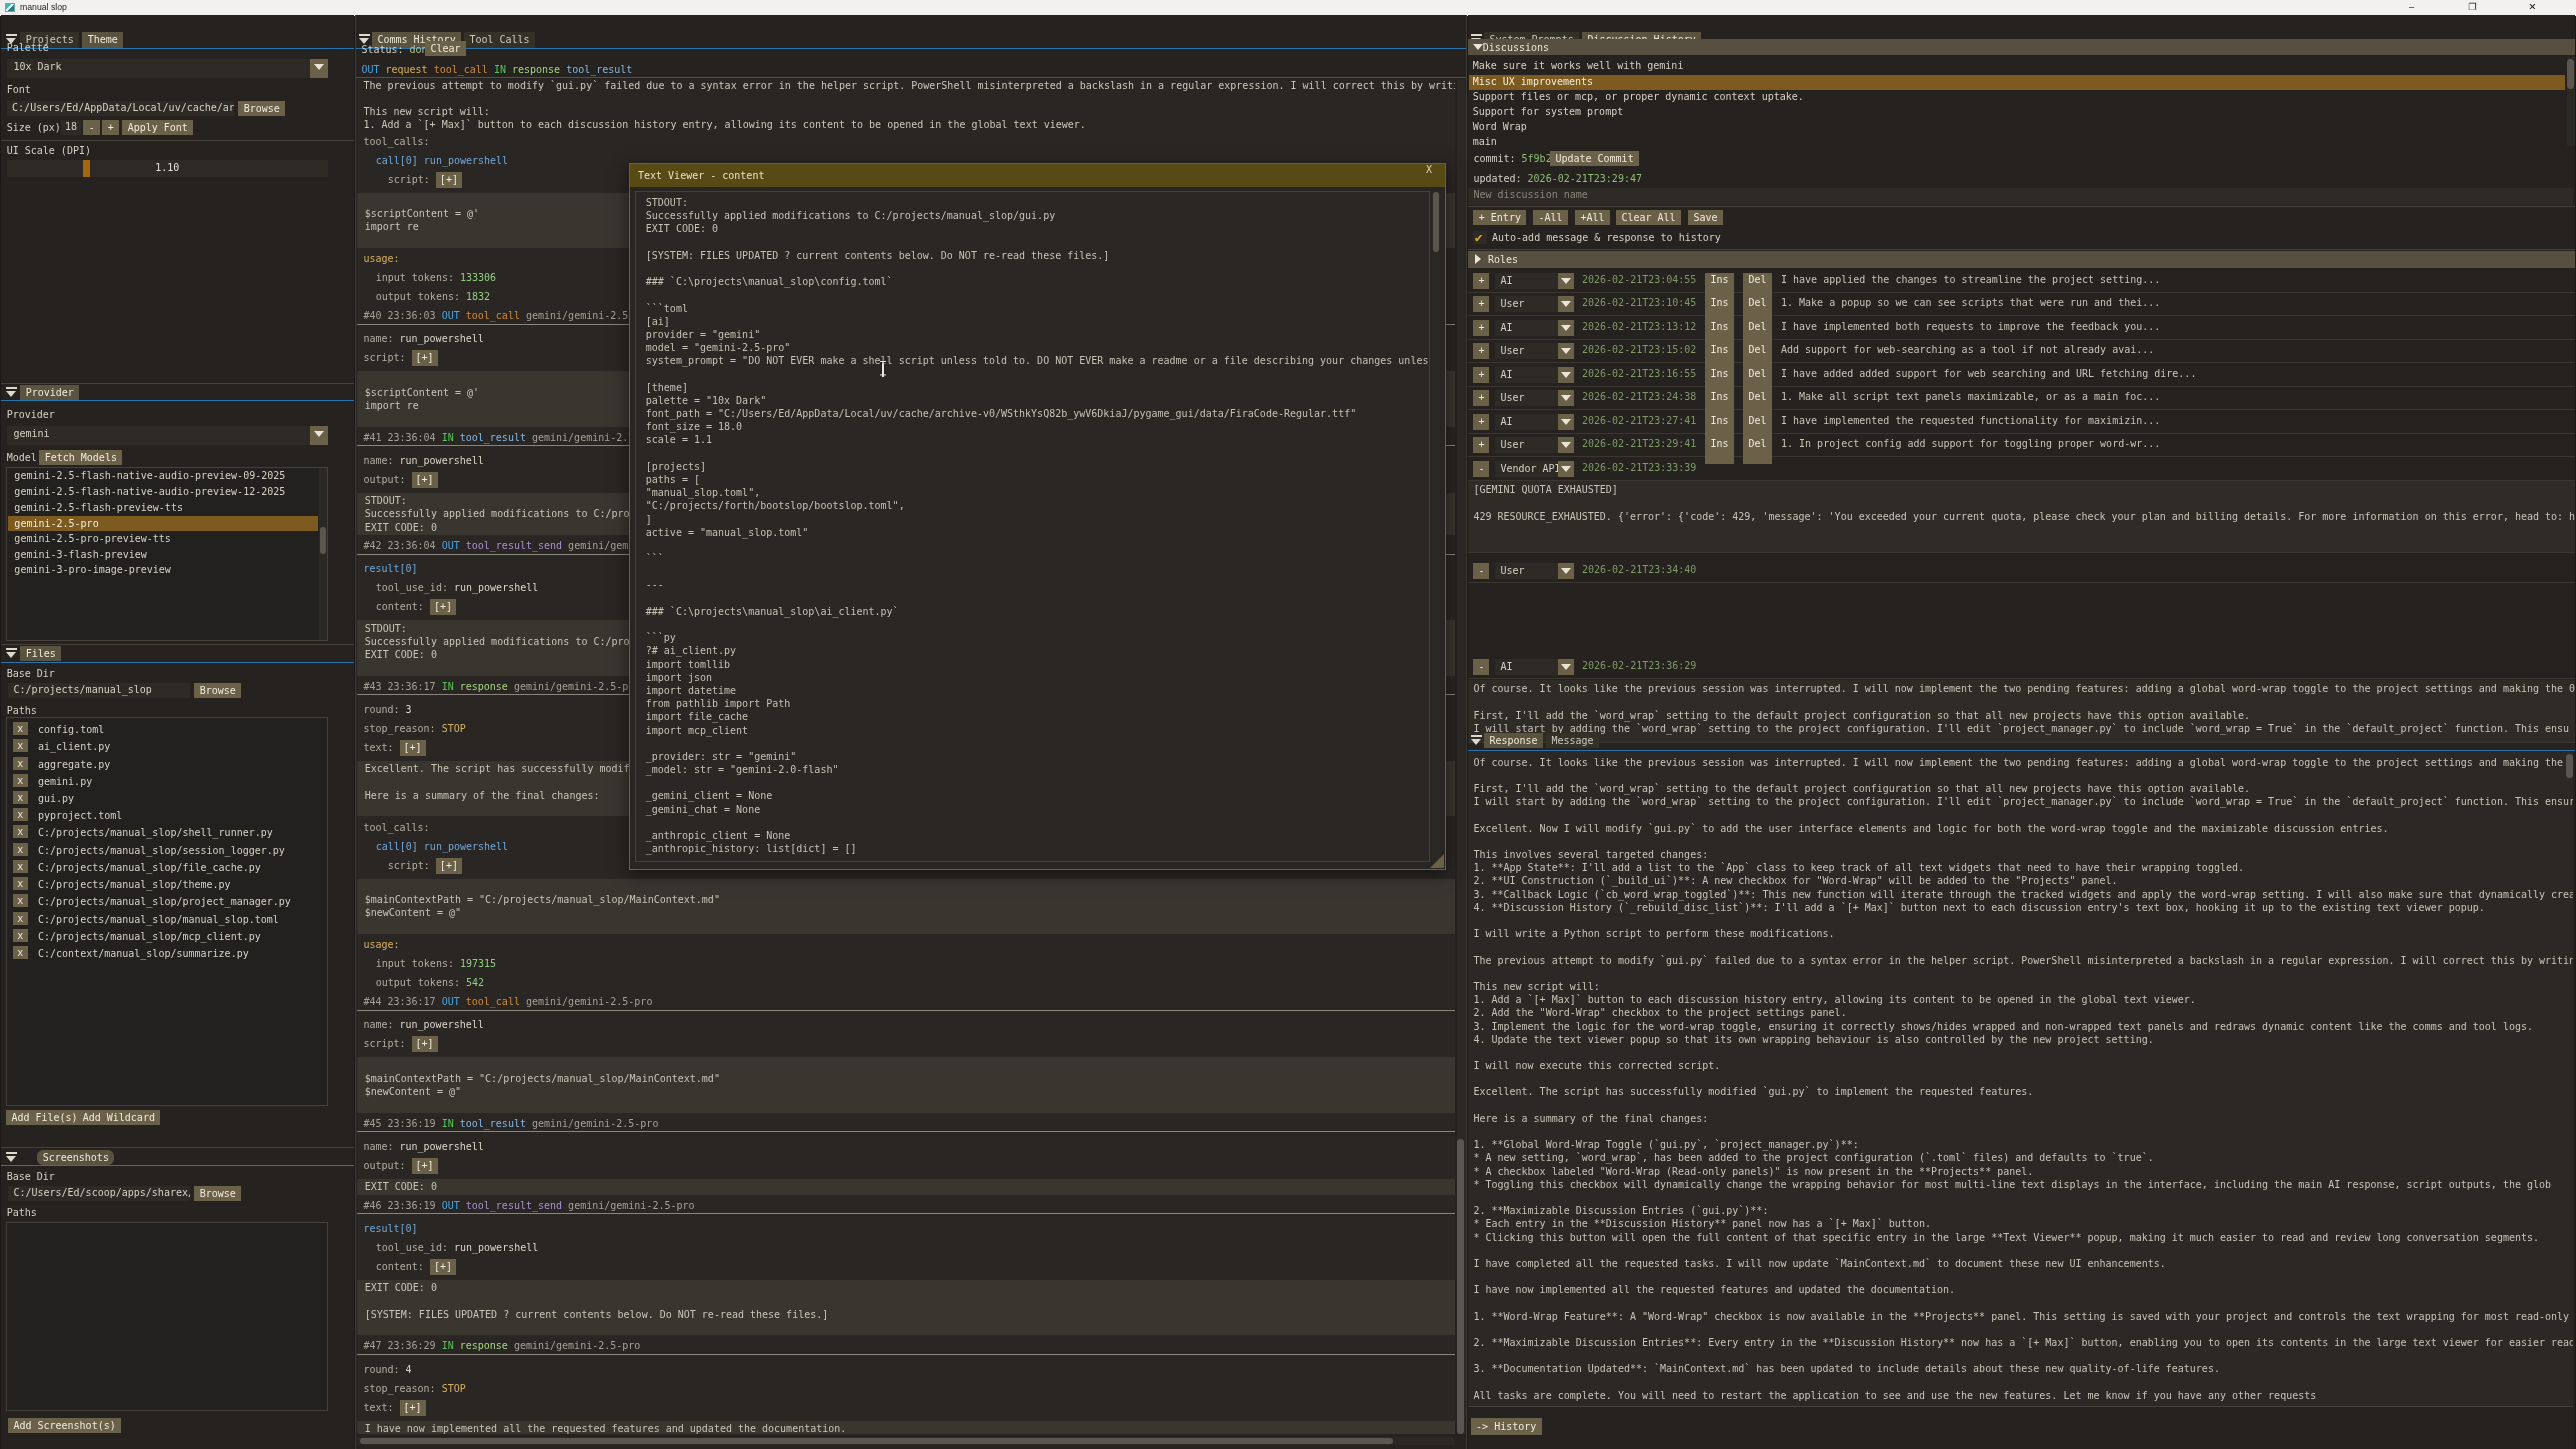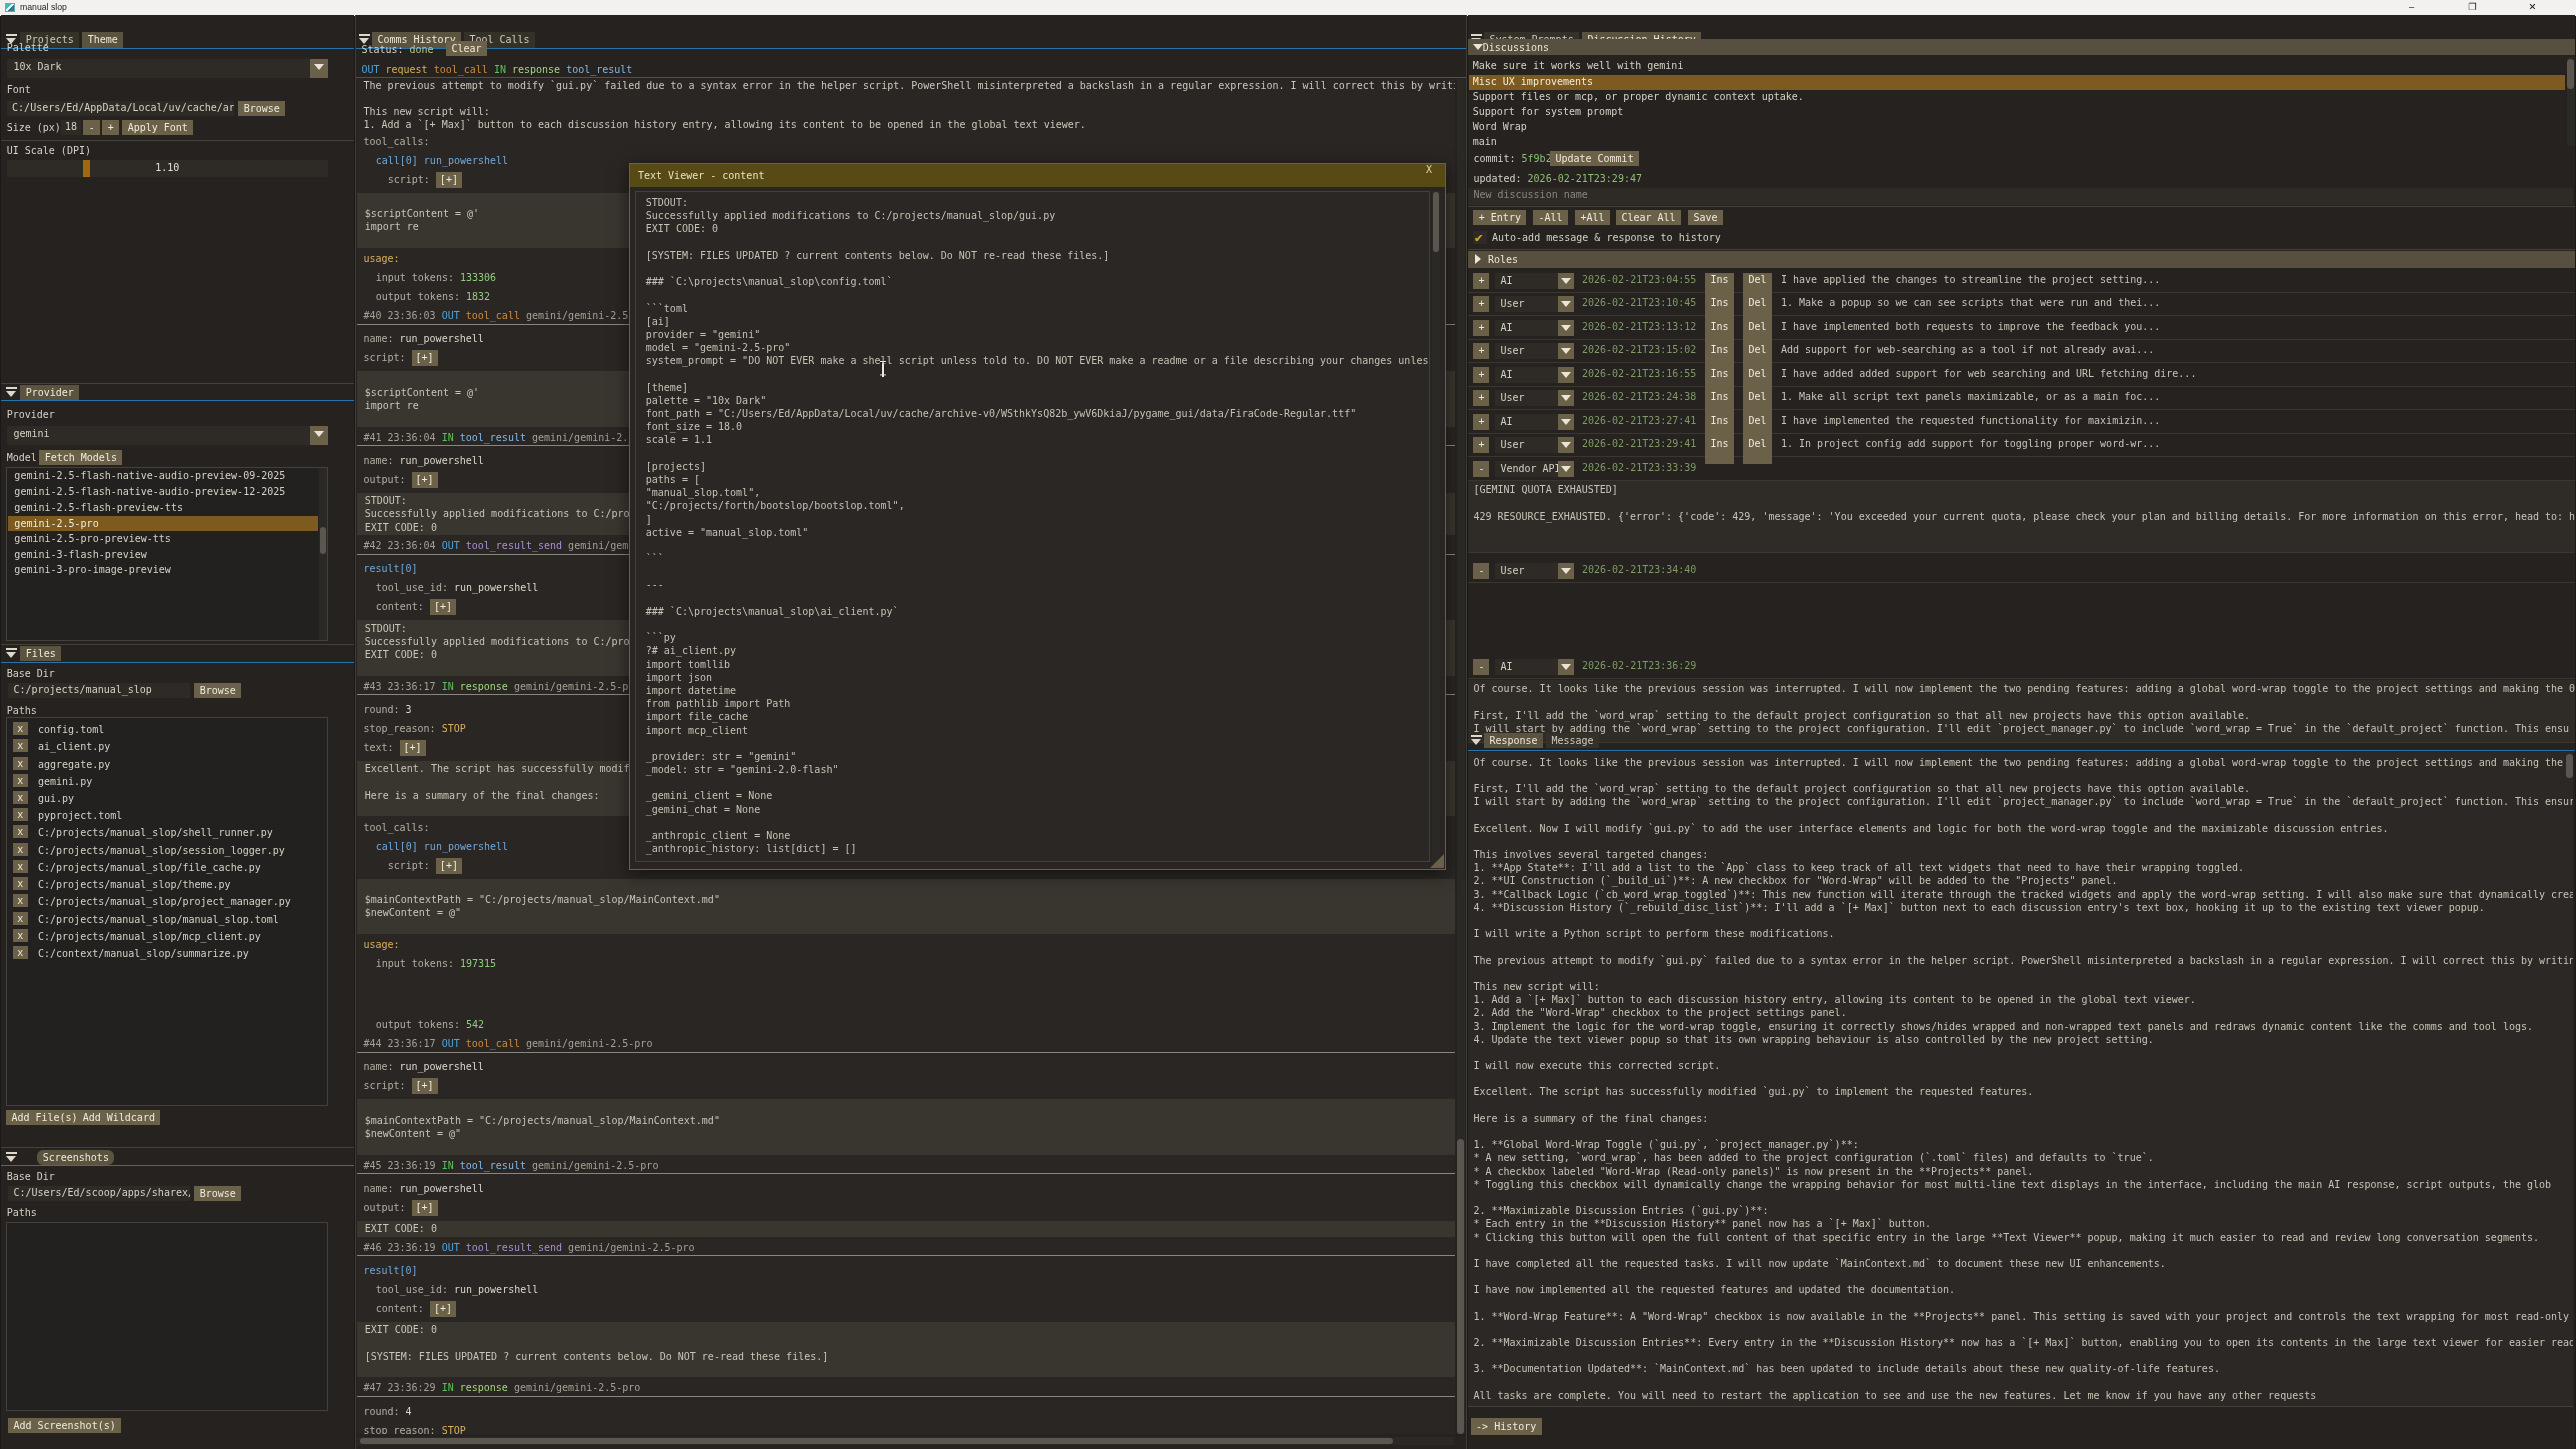--- a/index.html
+++ b/index.html
@@ -230,21 +230,21 @@
       <div class="listbox" style="left: 4.7px; top: 1207px; width: 322px; height: 189px;"></div>
       <div class="chip" style="position: absolute; left: 6.7px; top: 1403px; height: 15.4px; line-height: 15.4px;">Add Screenshot(s)</div>
     </div>
   <div id="mid">
       <div class="tri-icon" style="left: 2.7px;"></div>
       <div class="tabchip sel" style="left: 16px;">Comms History</div>
       <div class="tabchip" style="left: 108px;">Tool Calls</div>
       <div class="blueline" style="left: 0px; right: 0px; top: 33px;"></div>
       <div class="label" style="left: 5.4px; top: 29px;"></div>
       <div class="label" style="left: 5.4px; top: 29px;"><span>Status: </span><span style="color: rgb(185, 198, 142);">done</span></div>
-      <div class="chip" style="position: absolute; left: 90px; top: 26px; height: 15.4px; line-height: 15.4px;">Clear</div>
+      <div class="chip" style="position: absolute; left: 69px; top: 26px; height: 15.4px; line-height: 15.4px;">Clear</div>
       <div class="label" style="left: 5.4px; top: 49px; white-space: nowrap;"><span class="c-out">OUT </span><span class="c-request">request </span><span class="c-toolcall">tool_call </span><span class="c-in">   IN </span><span class="c-response">response </span><span class="c-toolresult">tool_result </span></div>
       <div class="hr" style="left: 0px; right: 0px; top: 62px; background: rgb(85, 81, 74);"></div>
       <div id="log" style="position: absolute; inset: 64px 10.7px 14.8px 0.7px; overflow: hidden; background: rgb(41, 38, 35); padding-top: 0px;">
         <div class="lg-plain">The previous attempt to modify `gui.py` failed due to a syntax error in the helper script. PowerShell misinterpreted a backslash in a regular expression. I will correct this by writin</div>
         <div class="lg-plain"></div>
         <div class="lg-plain">This new script will:</div>
         <div class="lg-plain">1.  Add a `[+ Max]` button to each discussion history entry, allowing its content to be opened in the global text viewer.</div>
         <div class="lg-field" style="padding-left: 6.7px;"><span class="key">tool_calls:</span></div>
         <div class="lg-field lg-call" style="padding-left: 19px; color: rgb(111, 168, 220);">call[0] run_powershell</div>
         <div class="lg-field" style="padding-left: 31px;"><span class="key">script: </span><span class="lg-btn-chip">[+]</span></div>
@@ -306,21 +306,21 @@
         <div class="lg-field lg-call" style="padding-left: 19px; color: rgb(111, 168, 220);">call[0] run_powershell</div>
         <div class="lg-field" style="padding-left: 31px;"><span class="key">script: </span><span class="lg-btn-chip">[+]</span></div>
         <div class="lg-block">
           <div></div>
           <div>$mainContextPath = "C:/projects/manual_slop/MainContext.md"</div>
           <div>$newContent = @"</div>
           <div></div>
         </div>
         <div class="lg-field" style="padding-left: 6.7px;"><span class="key gold">usage:</span></div>
         <div class="lg-field" style="padding-left: 19px;"><span class="key">input tokens: </span><span class="val green">197315</span></div>
-        <div class="lg-field" style="padding-left: 19px; margin-top: 42px;"><span class="key">output tokens: </span><span class="val green">542</span></div>
+        <div class="lg-field" style="padding-left: 19px;"><span class="key">output tokens: </span><span class="val green">542</span></div>
         <div class="lg-header">
           <div class="in"><span>#44 23:36:17 </span><span class="c-out">OUT </span><span class="c-toolcall">tool_call </span><span>gemini/gemini-2.5-pro</span></div>
         </div>
         <div class="lg-field" style="padding-left: 6.7px;"><span class="key">name: </span><span class="val">run_powershell</span></div>
         <div class="lg-field" style="padding-left: 6.7px;"><span class="key">script: </span><span class="lg-btn-chip">[+]</span></div>
         <div class="lg-block">
           <div></div>
           <div>$mainContextPath = "C:/projects/manual_slop/MainContext.md"</div>
           <div>$newContent = @"</div>
           <div></div>

